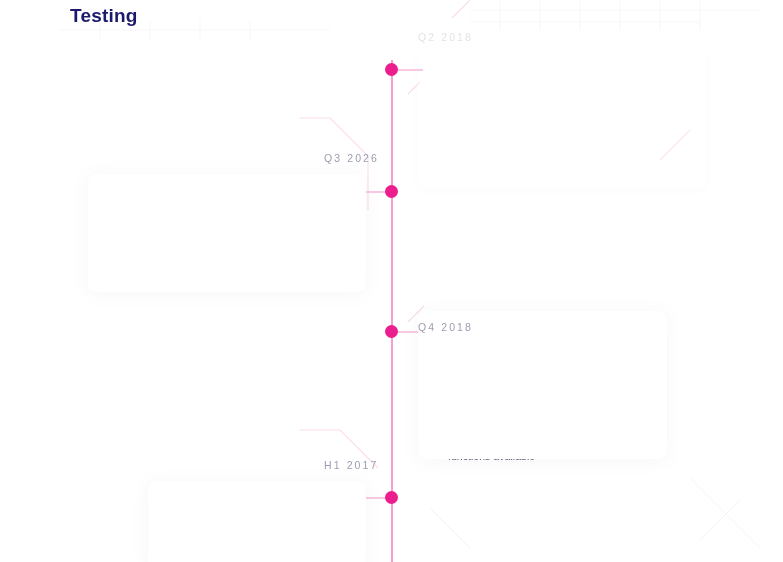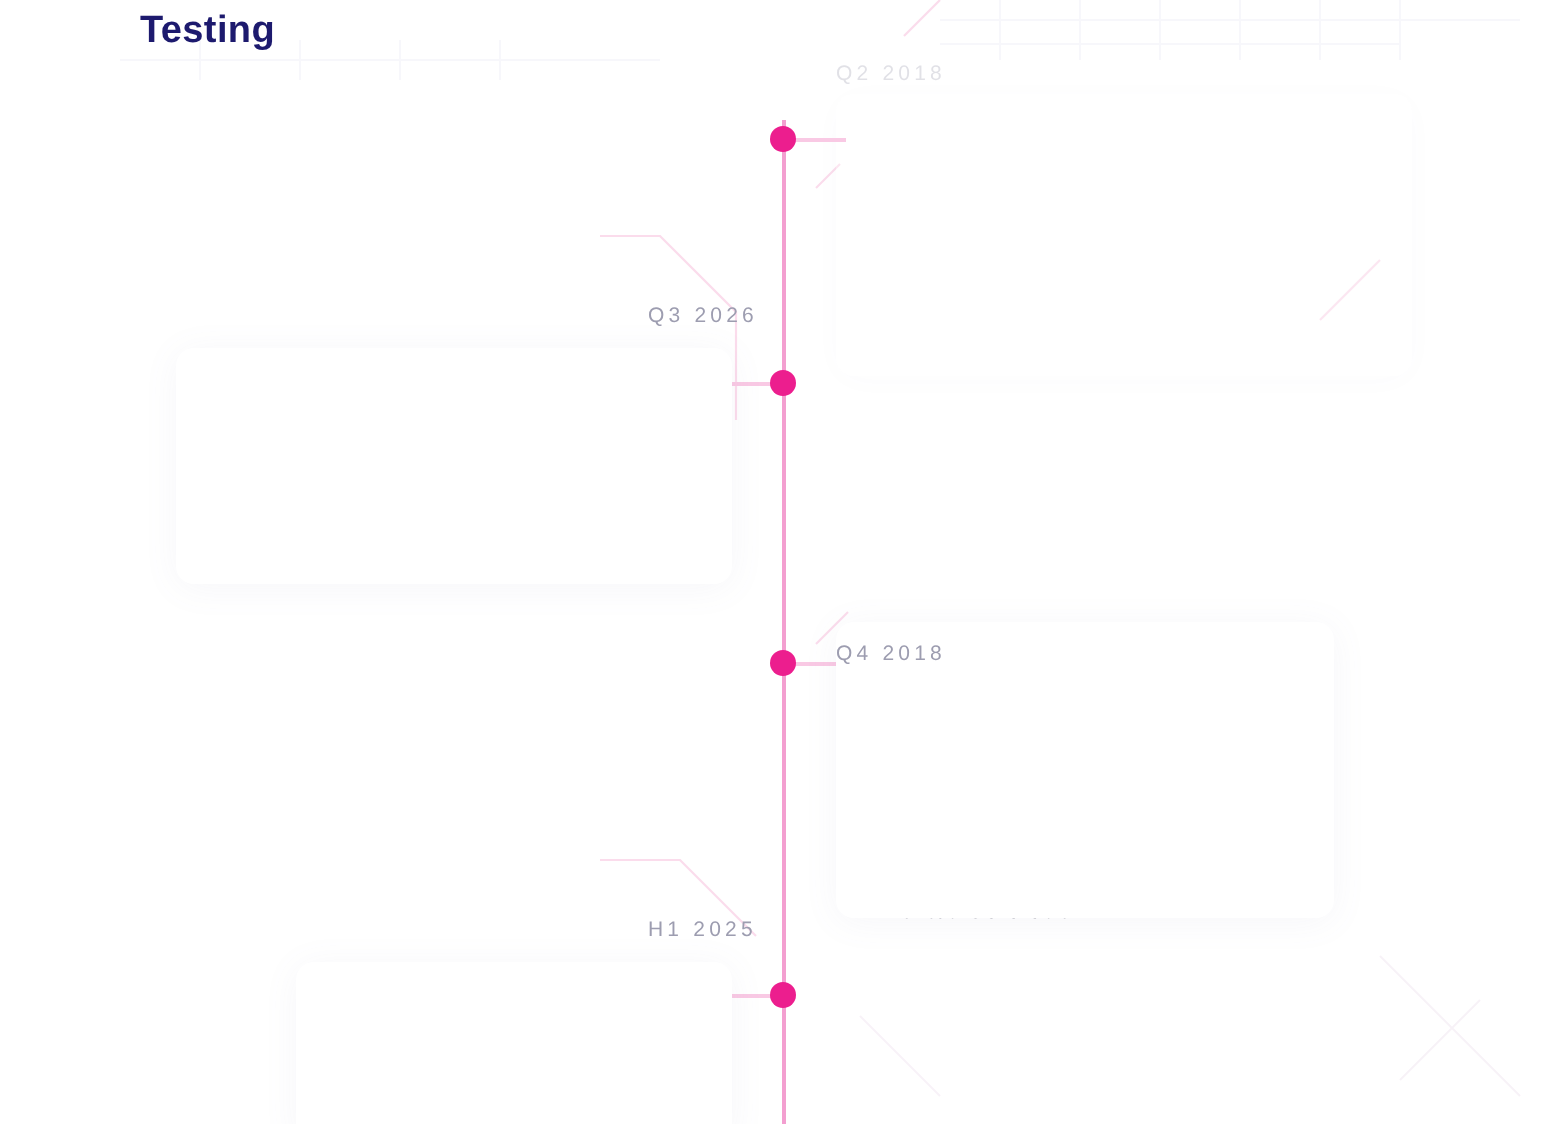--- a/index.html
+++ b/index.html
@@ -237,21 +237,21 @@
     <span class="text">Xult release</span>
   </div>
   <div class="item" style="left:432px; top:419px; width:225px;">
     <span class="bullet c-green"></span>
     <span class="text">New Xchange.me site's engine with API and more
 functions available</span>
   </div>
 </div>
 
 <div id="group-h1">
-  <div class="quarter-label" style="left:324px; top:459px;">H1 2025</div>
+  <div class="quarter-label" style="left:324px; top:459px;">H1 2017</div>
 
   <div class="card" style="left:148px; top:481px; width:218px; height:90px;"></div>
 
   <div class="item rtl" style="left:156px; top:491px; width:196px; justify-content:flex-start;">
     <span class="bullet c-navy"></span>
     <span class="text">A first version of DEX published on a test-net
 - Limited number of coins to be traded
 - Basic cross-chain trading</span>
   </div>
   <div class="item rtl" style="left:156px; top:545px; width:196px; justify-content:flex-start;">

